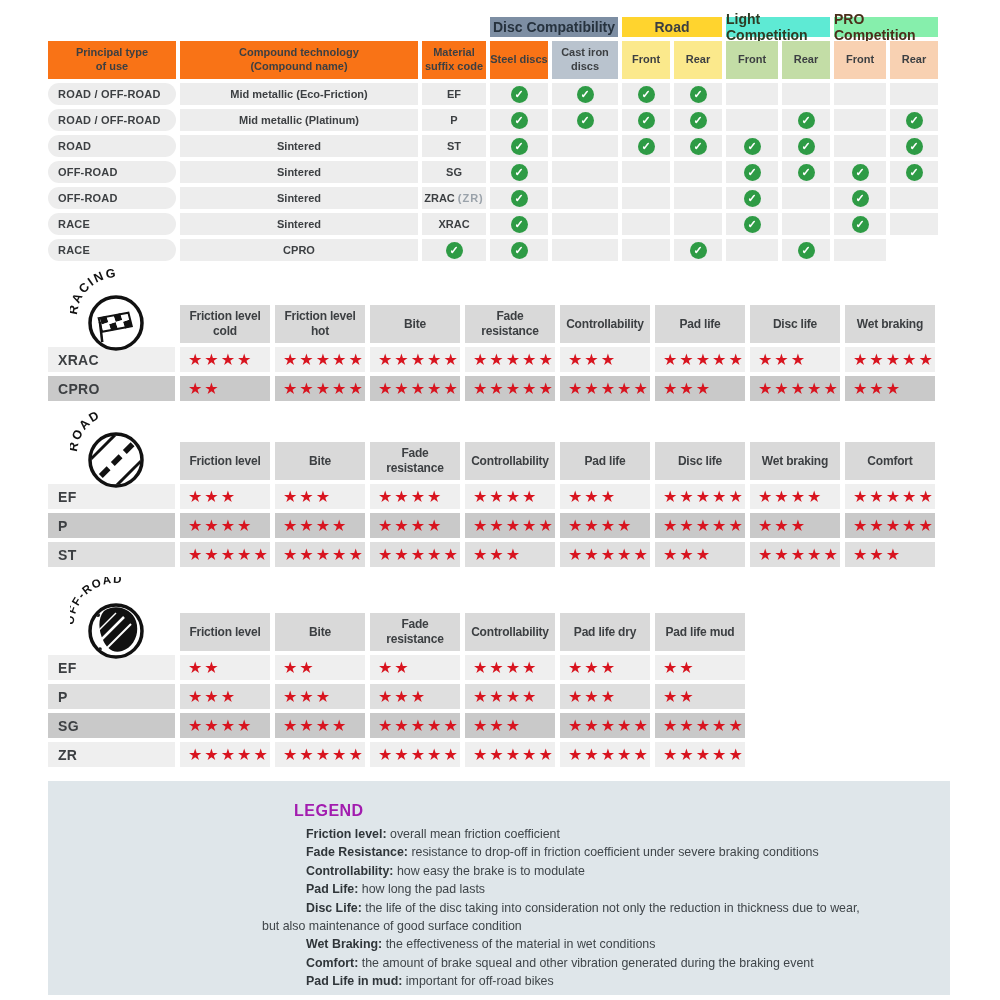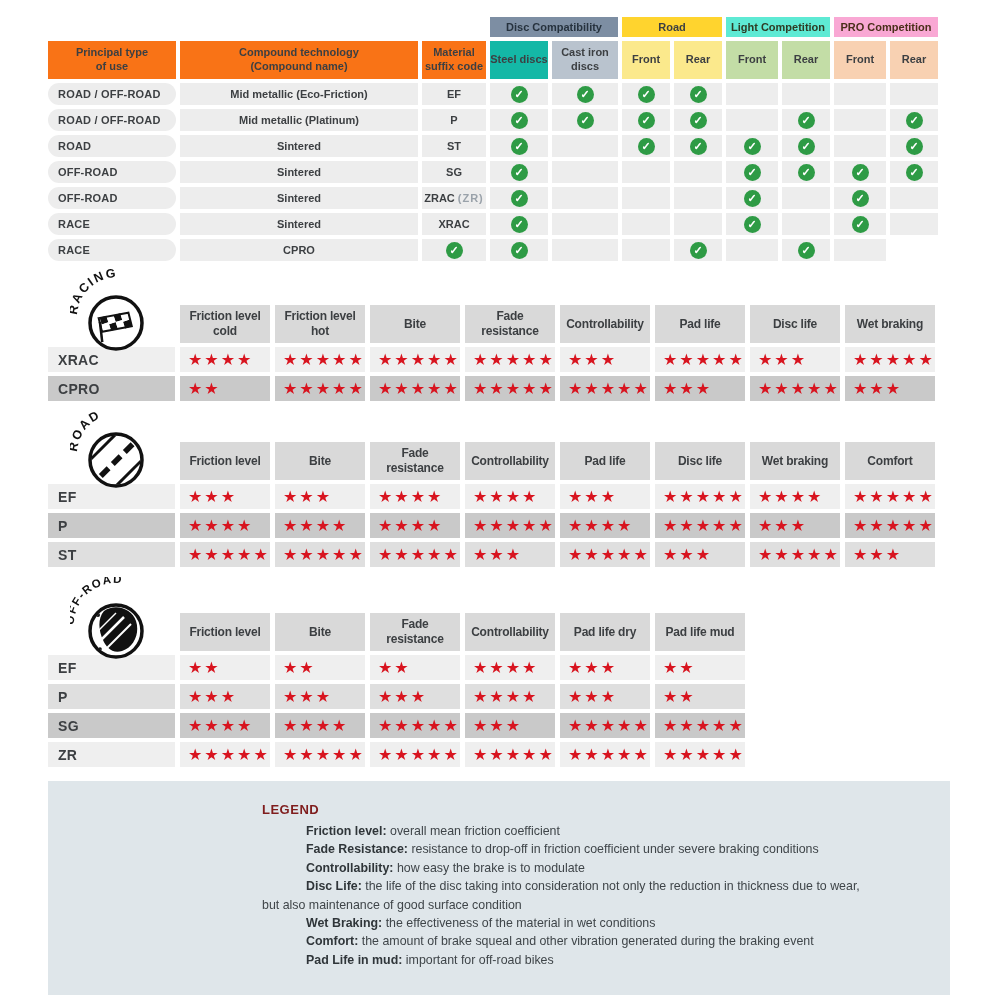--- a/index.html
+++ b/index.html
@@ -16,21 +16,21 @@
   
   .compat {
     display:grid;
     grid-template-columns:128px 238px 64px 58px 66px 48px 48px 52px 48px 52px 48px;
     column-gap:4px; row-gap:4px;
     align-items:stretch;
   }
   .cell { display:flex; align-items:center; justify-content:center; background:#ededed; text-align:center; }
   .gspacer { background:transparent; }
   .gh { height:20px; display:flex; align-items:center; justify-content:center;
-        font-size:11px; font-weight:bold; }
+        font-size:14px; font-weight:bold; }
   .th { height:38px; background:#f97316; font-size:11px; font-weight:bold;
         line-height:1.25; white-space:pre-line; display:flex; align-items:center; justify-content:center; text-align:center; }
   .th.sub { background:#c4ccd6; }
   .compat .drow { height:22px; font-size:11px; font-weight:bold; }
   .use-cell { justify-content:flex-start; padding-left:10px; font-size:10.5px; letter-spacing:.2px;border-radius:11px; }
   .code-note { color:#9aa2aa; margin-left:3px; letter-spacing:1px; }
   .chk { width:17px; height:17px; border-radius:50%; background:#2e9b45; color:#fff;
          font-size:11px; font-weight:bold; display:flex; align-items:center; justify-content:center; line-height:1; }
   
   .star-section { position:relative; }
@@ -47,43 +47,43 @@
   .stars { justify-content:flex-start; padding-left:8px; font-size:16px; letter-spacing:2px;
            color:#d8141f; overflow:hidden; white-space:nowrap; }
   .shade-light { background:#efefef; }
   .shade-mid   { background:#dfdfdf; }
   .shade-dark  { background:#c9c9c9; }
   
   .legend {
     margin-top:14px; width:902px; height:214px;
     background:#dfe6ea; padding:21px 20px 0 214px;
   }
-  .legend-title { color:#7f1d1d; font-size:13px; font-weight:bold; letter-spacing:.5px; margin-bottom:5px; }
+  .legend-title { color:#a21caf; font-size:16px; font-weight:bold; letter-spacing:.5px; margin-bottom:5px;margin-left:32px; }
   .legend-line { font-size:12.4px; line-height:18.4px; color:#3f4549; }
   .legend-line b { color:#2f3539;padding-left:44px; }
   svg text { font-family:"Liberation Sans", sans-serif; }
 </style>
 </head>
 <body>
 
 <div class="page">
 
   <div class="compat">
       <div class="gspacer" style="grid-column: 1 / span 3;"></div>
       <div class="gh" style="grid-column: 4 / span 2; background: rgb(125, 142, 163); color: rgb(38, 50, 62);">Disc Compatibility</div>
       <div class="gh" style="grid-column: 6 / span 2; background: rgb(255, 212, 46); color: rgb(60, 63, 66);">Road</div>
       <div class="gh" style="grid-column: 8 / span 2; background: #5eead4; color: rgb(47, 59, 36);">Light Competition</div>
-      <div class="gh" style="grid-column: 10 / span 2; background: #f9a8d4; color: rgb(74, 47, 26);">PRO Competition</div>
+      <div class="gh" style="grid-column: 10 / span 2; background: #86efac; color: rgb(74, 47, 26);">PRO Competition</div>
       <div class="th">Principal type
 of use</div>
       <div class="th">Compound technology
 (Compound name)</div>
       <div class="th">Material
 suffix code</div>
-      <div class="th sub" style="background: #14b8a6;">Steel discs</div>
+      <div class="th sub" style="background: #f97316;">Steel discs</div>
       <div class="th sub" style="background: rgb(185, 195, 206);">Cast iron discs</div>
       <div class="th sub" style="background: rgb(251, 233, 140);">Front</div>
       <div class="th sub" style="background: rgb(251, 233, 140);">Rear</div>
       <div class="th sub" style="background: rgb(195, 221, 166);">Front</div>
       <div class="th sub" style="background: rgb(195, 221, 166);">Rear</div>
       <div class="th sub" style="background: rgb(248, 209, 178);">Front</div>
       <div class="th sub" style="background: rgb(248, 209, 178);">Rear</div>
       <div class="cell drow use-cell">ROAD / OFF-ROAD</div>
       <div class="cell drow">Mid metallic (Eco-Friction)</div>
       <div class="cell drow">EF</div>
@@ -395,20 +395,21 @@
         <div class="cell srow stars shade-light">★★★★★</div>
       </div>
   </div>
 
   <div class="legend">
     <div class="legend-title">LEGEND</div>
     <div id="legend-lines">
         <div class="legend-line"><b>Friction level: </b><span>overall mean friction coefficient</span></div>
         <div class="legend-line"><b>Fade Resistance: </b><span>resistance to drop-off in friction coefficient under severe braking conditions</span></div>
         <div class="legend-line"><b>Controllability: </b><span>how easy the brake is to modulate</span></div>
+        <div class="legend-line"><b>Pad Life: </b><span>how long the pad lasts</span></div>
         <div class="legend-line"><b>Disc Life: </b><span>the life of the disc taking into consideration not only the reduction in thickness due to wear,</span></div>
         <div class="legend-line"><span>but also maintenance of good surface condition</span></div>
         <div class="legend-line"><b>Wet Braking: </b><span>the effectiveness of the material in wet conditions</span></div>
         <div class="legend-line"><b>Comfort: </b><span>the amount of brake squeal and other vibration generated during the braking event</span></div>
         <div class="legend-line"><b>Pad Life in mud: </b><span>important for off-road bikes</span></div>
       </div>
   </div>
 
 </div>
 

